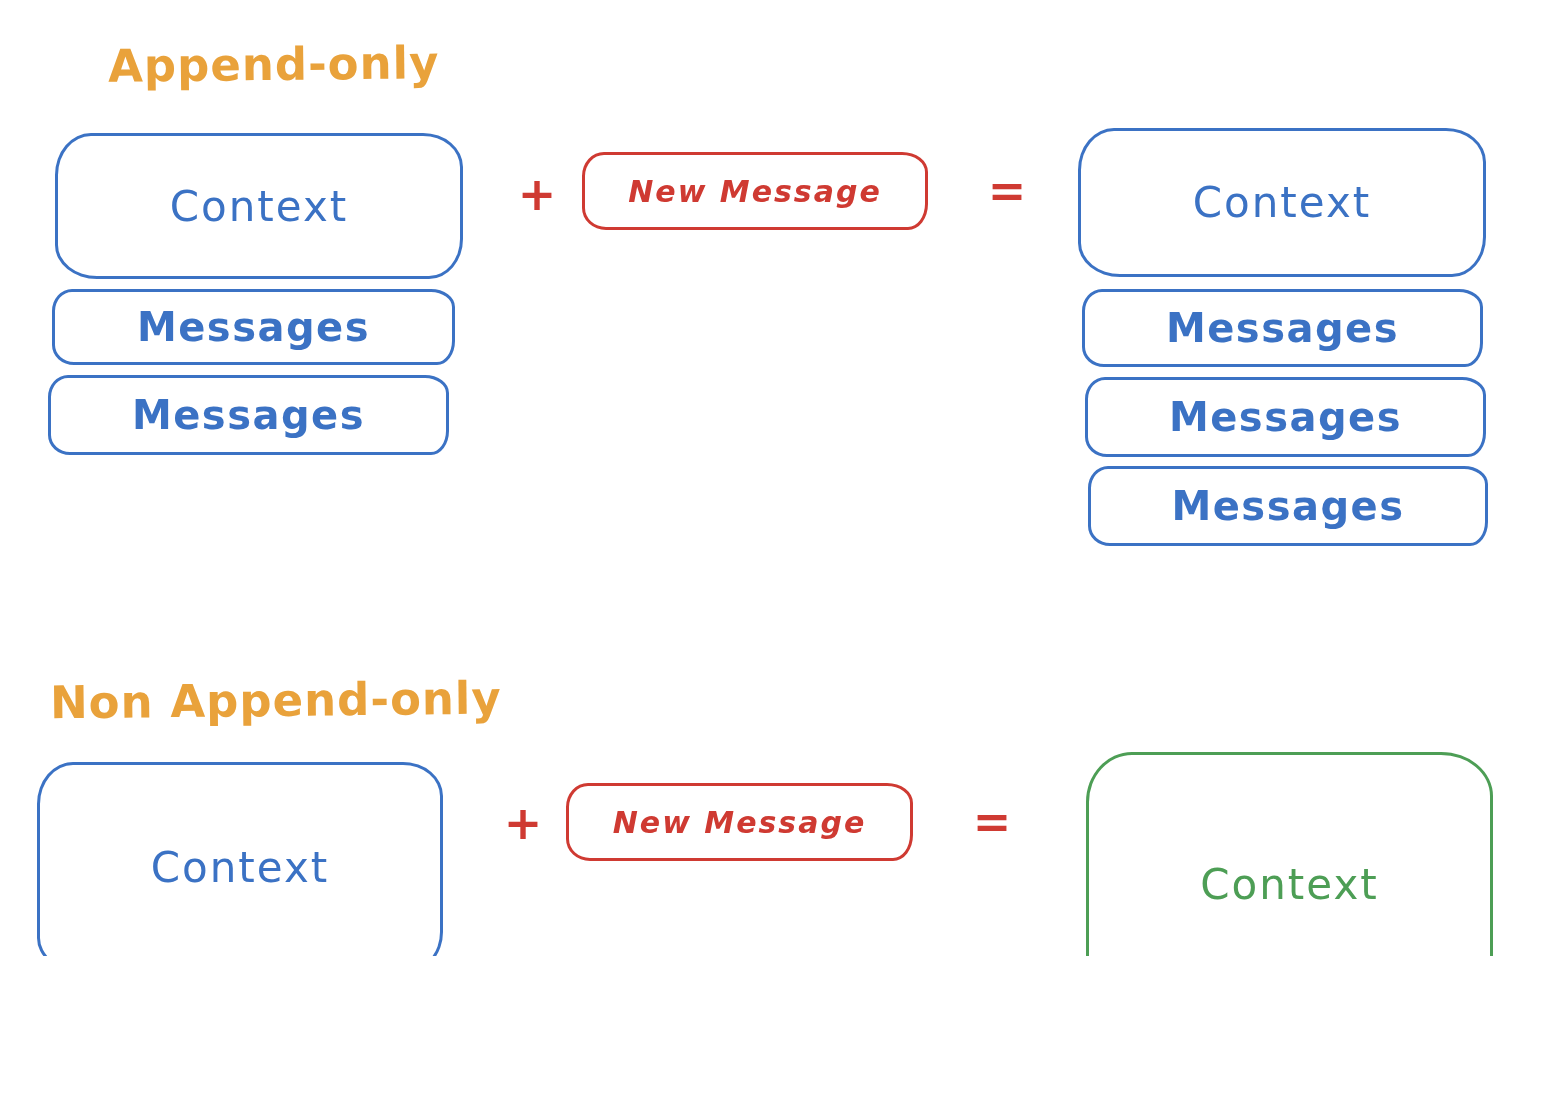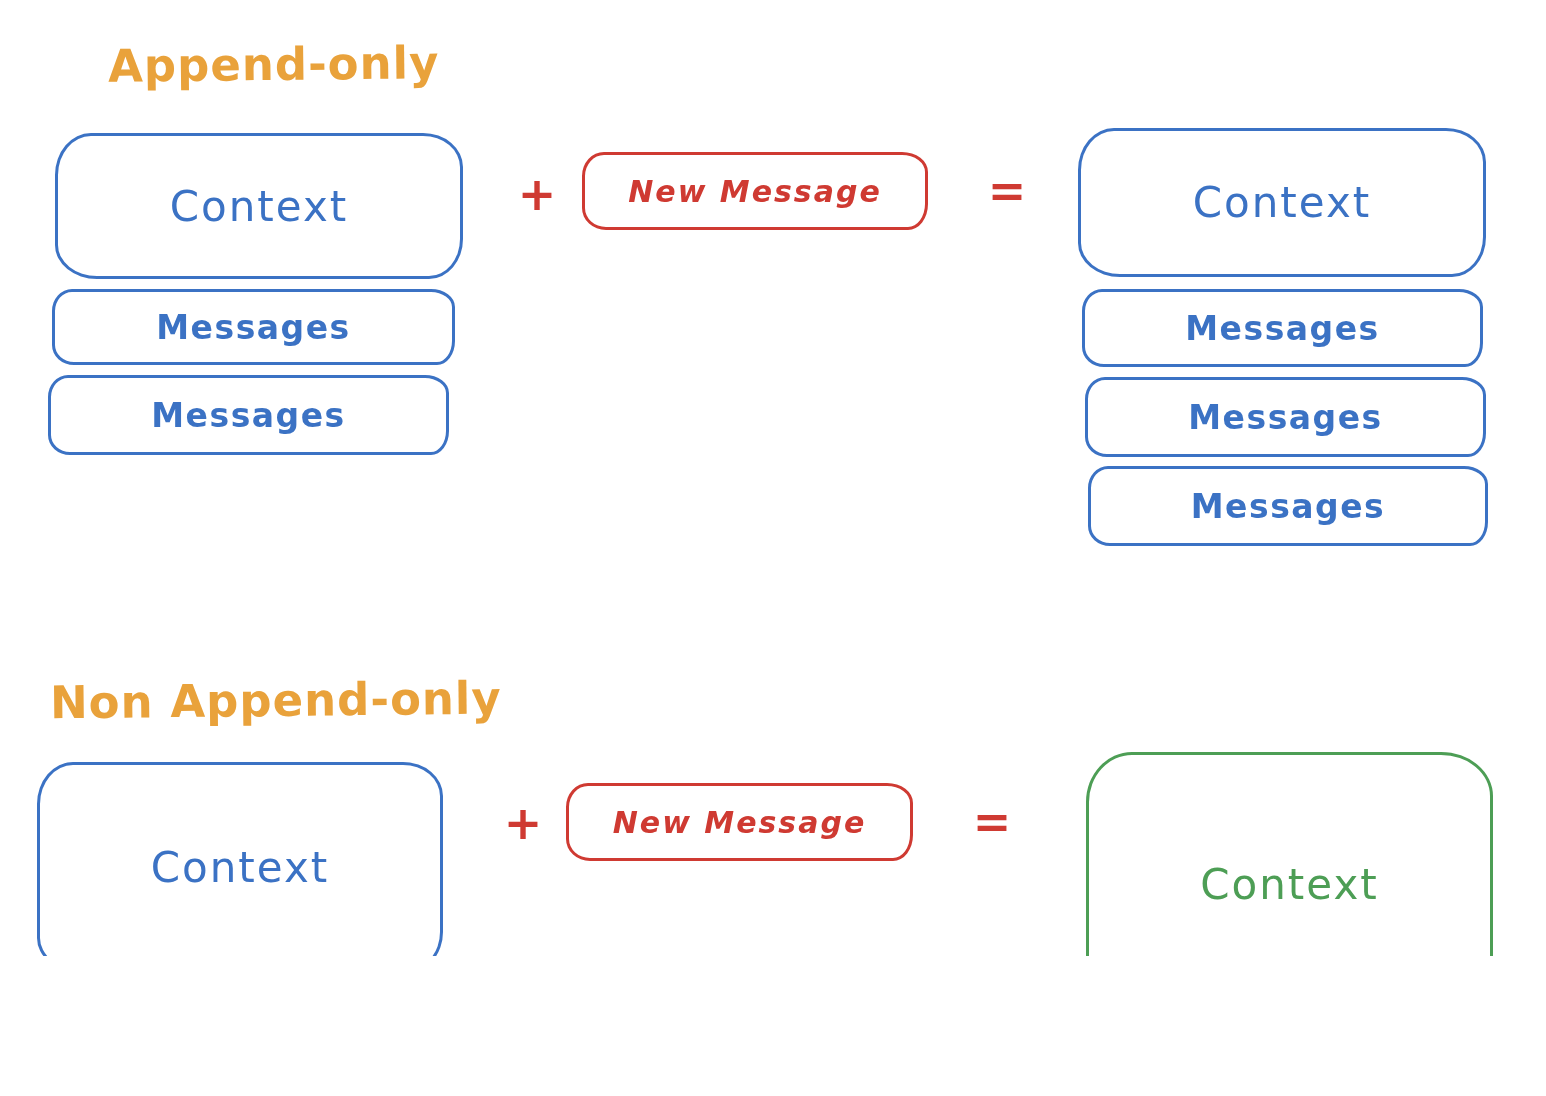--- a/index.html
+++ b/index.html
@@ -41,21 +41,21 @@
   .r-context { border-radius: 36px 40px 34px 42px / 42px 34px 40px 34px; }
   .r-msg     { border-radius: 20px 24px 18px 22px / 22px 18px 24px 20px; }
   .r-newmsg  { border-radius: 22px 26px 20px 24px / 24px 20px 26px 22px; }
   .r-big     { border-radius: 46px 52px 44px 50px / 50px 44px 52px 46px; }
   .label-context {
     font-size: 42px;
     font-weight: 400;
     letter-spacing: 2px;
   }
   .label-msg {
-    font-size: 33px;
+    font-size: 40px;
     font-weight: 700;
     letter-spacing: 1.5px;
   }
   .label-newmsg {
     font-size: 30px;
     font-weight: 700;
     font-style: italic;
     letter-spacing: 2px;
   }
   .operator {

